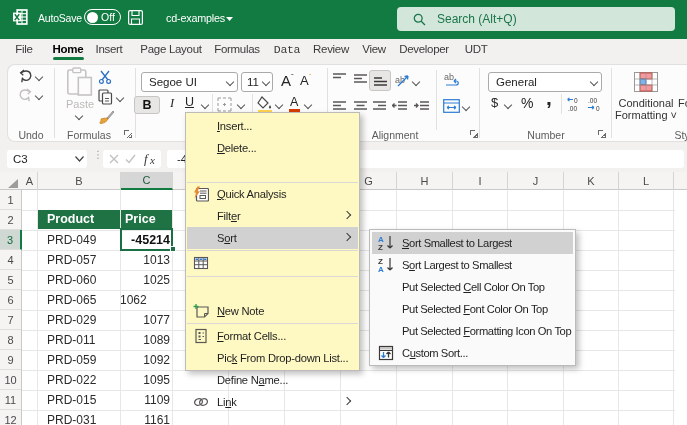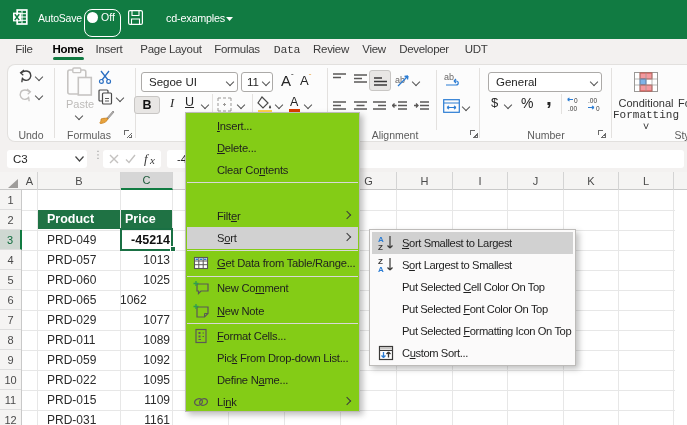--- a/index.html
+++ b/index.html
@@ -32,21 +32,21 @@
 #grid{left:0;top:172px;width:687px;height:253px;background:#fff;}
 #colheads{position:absolute;left:0;top:0;width:687px;height:18px;background:#f5f4f3;border-bottom:1px solid #c9c9c9;}
 .ch{position:absolute;top:0;height:18px;font-size:11px;color:#4a4a4a;text-align:center;line-height:18px;border-right:1px solid #d4d4d4;}
 #rowheads{position:absolute;left:0;top:18px;width:22px;height:235px;background:#f5f4f3;border-right:1px solid #c9c9c9;}
 .rh{position:absolute;left:0;width:21px;height:20px;font-size:11px;color:#4a4a4a;text-align:center;line-height:20px;border-bottom:1px solid #dedede;}
 #cells{position:absolute;left:22px;top:18px;width:665px;height:235px;
  background-image:repeating-linear-gradient(to bottom,transparent 0,transparent 19px,#e7e7e7 19px,#e7e7e7 20px);background-position:0 1px;}
 .vline{position:absolute;top:0;bottom:0;width:1px;background:#e7e7e7;}
 .cell{position:absolute;height:20px;font-size:12px;color:#2b2b2b;line-height:20px;white-space:nowrap;}
 
-#menu{left:185px;top:112px;width:175px;height:300px;background:#84cc16;border:1px solid #bdbbb9;box-shadow:3px 3px 6px rgba(0,0,0,.25);z-index:20;}
+#menu{left:185px;top:112px;width:175px;height:259px;background:#fef9c3;border:1px solid #bdbbb9;box-shadow:3px 3px 6px rgba(0,0,0,.25);z-index:20;}
 #menu .mi{position:absolute;left:1px;right:1px;height:22px;font-size:11.2px;letter-spacing:-0.25px;color:#1f1f1f;line-height:22px;white-space:nowrap;}
 #menu .mi .tx{position:absolute;left:30px;top:0;}
 #menu .sep{position:absolute;left:1px;right:1px;height:1px;background:#d9d8d7;}
 #menu .arrow{position:absolute;right:8px;top:7px;width:6px;height:6px;border-right:1.3px solid #3b3b3b;border-top:1.3px solid #3b3b3b;transform:rotate(45deg);}
 .hl{background:#d1d1d1;}
 #submenu{left:369px;top:229px;width:207px;height:137px;background:#fbfafa;border:1px solid #bdbbb9;box-shadow:3px 3px 6px rgba(0,0,0,.25);z-index:30;}
 #submenu .mi{position:absolute;left:2px;right:2px;height:22px;font-size:11.2px;letter-spacing:-0.4px;color:#1f1f1f;line-height:22px;white-space:nowrap;}
 #submenu .mi .tx{position:absolute;left:30px;top:0;}
 .micon{position:absolute;left:6px;top:3px;width:16px;height:16px;}
 u{text-decoration:underline;}
@@ -59,35 +59,42 @@
     <rect x="4.2" y="1" width="9.6" height="14" fill="none" stroke="#fff" stroke-width="1.7"></rect>
     <line x1="9" y1="1.5" x2="9" y2="14.5" stroke="#fff" stroke-width="1.1"></line>
     <line x1="4.5" y1="4.7" x2="13.5" y2="4.7" stroke="#fff" stroke-width="1.1"></line>
     <line x1="4.5" y1="8" x2="13.5" y2="8" stroke="#fff" stroke-width="1.1"></line>
     <line x1="4.5" y1="11.3" x2="13.5" y2="11.3" stroke="#fff" stroke-width="1.1"></line>
     <rect x="0" y="3.6" width="8" height="8.8" fill="#fff"></rect>
     <path d="M1.8 5.3 L6.2 11.1 M6.2 5.3 L1.8 11.1" stroke="#117b42" stroke-width="1.5"></path>
   </svg>
   <span class="t" style="left:38px;top:12px;font-size:10.5px;letter-spacing:-0.2px;">AutoSave</span>
 
-  <div class="abs" style="left:84px;top:9px;width:37px;height:28px;border:1px solid #fff;border-radius:8px;">
+  <div class="abs" style="left:84px;top:9px;width:37px;height:16px;border:1px solid #fff;border-radius:8px;">
     <div class="abs" style="left:1.5px;top:1.5px;width:11px;height:11px;background:#fff;border-radius:50%;"></div>
     <span class="abs" style="left:16px;top:1px;font-size:10.5px;color:#fff;">Off</span>
   </div>
 
   <svg class="abs" style="left:128px;top:10px" width="15" height="15" viewBox="0 0 15 15">
     <rect x="0.6" y="0.6" width="13.8" height="13.8" rx="1.5" fill="none" stroke="#fff" stroke-width="1.2"></rect>
     <path d="M4 1 V5.5 H11 V1" fill="none" stroke="#fff" stroke-width="1.1"></path>
     <path d="M3.5 14 V9 H11.5 V14" fill="none" stroke="#fff" stroke-width="1.1"></path>
   </svg>
   <span class="t" style="left:166px;top:12px;font-size:10.8px;letter-spacing:-0.2px;">cd-examples</span>
   <svg class="abs" style="left:226px;top:17px" width="7" height="4" viewBox="0 0 7 4">
       <path d="M0 0 L3.5 4 L7 0" fill="#fff"></path>
     </svg>
 
+  <div id="searchbox">
+    <svg class="abs" style="left:16px;top:6px" width="13" height="13" viewBox="0 0 13 13">
+      <circle cx="5.2" cy="5.2" r="3.9" fill="none" stroke="#19754a" stroke-width="1.3"></circle>
+      <line x1="8.2" y1="8.2" x2="12" y2="12" stroke="#19754a" stroke-width="1.3"></line>
+    </svg>
+    <span style="position:absolute;left:40px;">Search (Alt+Q)</span>
+  </div>
 </div>
 
 <div id="tabrow" class="abs">
   <span class="tab" style="left:24px;">File</span>
   <span class="tab" style="left:68px;color:#000;font-weight:bold;">Home</span>
   <span class="tab" style="left:109px;">Insert</span>
   <span class="tab" style="left:171px;">Page Layout</span>
   <span class="tab" style="left:237px;">Formulas</span>
   <span class="tab" style="left:287px;font-family:Liberation Mono, monospace;">Data</span>
   <span class="tab" style="left:331px;">Review</span>
@@ -234,21 +241,21 @@
   <div class="gsep" style="left:611px;"></div>
 
   <svg class="abs" style="left:634px;top:72px" width="24" height="20" viewBox="0 0 24 20">
     <rect x="0.5" y="0.5" width="23" height="19" fill="#fff" stroke="#9a9896" stroke-width="1"></rect>
     <rect x="6" y="1" width="12" height="6" fill="#f4999e" stroke="#c0392b" stroke-width="0.8"></rect>
     <rect x="6" y="7" width="6" height="6" fill="#7fb3e8" stroke="#2b6fc2" stroke-width="0.8"></rect>
     <rect x="6" y="13" width="12" height="6" fill="#f4999e" stroke="#c0392b" stroke-width="0.8"></rect>
     <path d="M6 1 V19 M12 1 V19 M18 1 V19 M0 7 H24 M0 13 H24" stroke="#9a9896" stroke-width="0.7" fill="none"></path>
   </svg>
   <div class="abs" style="left:612px;top:97px;width:68px;text-align:center;font-size:11px;color:#333;">Conditional</div>
-  <div class="abs" style="left:612px;top:109px;width:68px;text-align:center;font-size:11px;color:#333;font-family:Liberation Mono, monospace;">Formatting ˅</div>
+  <div class="abs" style="left:612px;top:109px;width:68px;text-align:center;font-size:11px;color:#333;">Formatting ˅</div>
   <div class="abs" style="left:678px;top:97px;font-size:11px;color:#333;">Fo</div>
   <div class="glabel" style="left:682px;">Sty</div>
 </div>
 
 <div id="fbar" class="abs">
   <div id="namebox"><span style="margin-left:6px;">C3</span>
     <svg class="abs" style="left:68px;top:6px" width="9" height="6" viewBox="0 0 9 6">
         <path d="M0.5 0.5 L4.5 5 L8.5 0.5" fill="none" stroke="#444" stroke-width="1.2"></path>
       </svg>
   </div>
@@ -344,49 +351,47 @@
   </div>
 </div>
 
 <div id="menu" class="abs">
   <div class="mi" style="top:2px;">
       <span class="tx"><u>I</u>nsert...</span>
     </div>
   <div class="mi" style="top:24px;">
       <span class="tx"><u>D</u>elete...</span>
     </div>
-  <div class="mi" style="top:46px;">
-      <span class="tx">Clear Co<u>n</u>tents</span>
-    </div>
   <div class="sep" style="top:69px;"></div>
+  <div class="mi" style="top:70px;">
+    <svg class="micon" viewBox="0 0 16 16">
+      <rect x="3.5" y="2.5" width="12" height="12.5" rx="1" fill="#fdfdfd" stroke="#5a5857" stroke-width="1.2"></rect>
+      <path d="M7 5 H13.5 M7 7.2 H13.5" stroke="#5a5857" stroke-width="1"></path>
+      <rect x="7" y="9.5" width="5.5" height="3" fill="none" stroke="#5a5857" stroke-width="1"></rect>
+      <path d="M4.5 0.5 L1 6.5 L3.2 6.5 L1.5 12.5 L7 5.2 L4.6 5.2 L7 0.5 Z" fill="#e8892e"></path>
+    </svg>
+    <span class="tx"><u>Q</u>uick Analysis</span>
+  </div>
   <div class="mi" style="top:92px;">
       <span class="tx">Filt<u>e</u>r</span>
       <span class="arrow"></span>
     </div>
   <div class="mi hl" style="top:114px;">
       <span class="tx">S<u>o</u>rt</span>
       <span class="arrow"></span>
     </div>
   <div class="sep" style="top:137px;"></div>
   <div class="mi" style="top:139px;">
     <svg class="micon" viewBox="0 0 16 16">
       <rect x="1.5" y="2.5" width="13" height="11" fill="#fff" stroke="#5a5857" stroke-width="1.1"></rect>
       <path d="M1.5 6 H14.5 M1.5 9.7 H14.5 M5.8 2.5 V13.5 M10.2 2.5 V13.5" stroke="#5a5857" stroke-width="1"></path>
       <path d="M2.5 4.2 H5 M6.8 4.2 H9.3 M11 4.2 H13.5" stroke="#2b7cd3" stroke-width="1.6"></path>
     </svg>
-    <span class="tx"><u>G</u>et Data from Table/Range...</span>
   </div>
   <div class="sep" style="top:163px;"></div>
-  <div class="mi" style="top:164px;">
-    <svg class="micon" viewBox="0 0 16 16">
-      <path d="M4 4 H15 V11 H8 L5.5 13.5 V11 H4 Z" fill="none" stroke="#5a5857" stroke-width="1.2"></path>
-      <path d="M3 1 V6 M0.5 3.5 H5.5" stroke="#2e9e4f" stroke-width="1.3"></path>
-    </svg>
-    <span class="tx">New Co<u>m</u>ment</span>
-  </div>
   <div class="mi" style="top:187px;">
     <svg class="micon" viewBox="0 0 16 16">
       <path d="M4 4 H15 V10.5 L11.5 14 H4 Z" fill="none" stroke="#5a5857" stroke-width="1.2"></path>
       <path d="M15 10.5 L11.5 10.5 L11.5 14" fill="none" stroke="#5a5857" stroke-width="1"></path>
       <path d="M3 1 V6 M0.5 3.5 H5.5" stroke="#2e9e4f" stroke-width="1.3"></path>
     </svg>
     <span class="tx"><u>N</u>ew Note</span>
   </div>
   <div class="sep" style="top:210px;"></div>
   <div class="mi" style="top:212px;">

